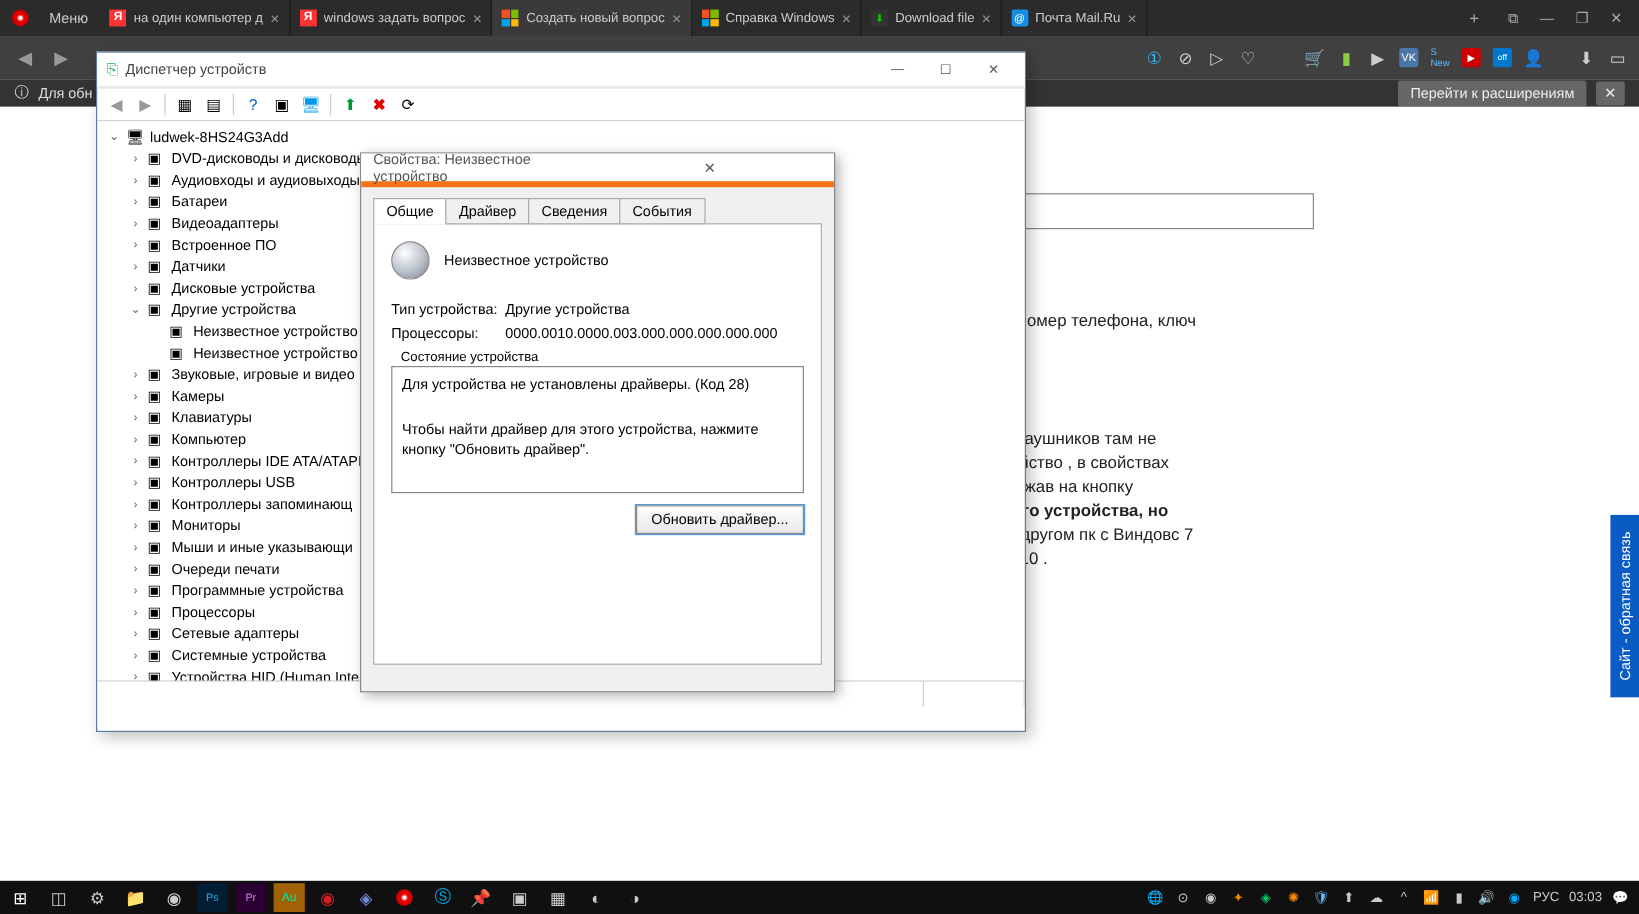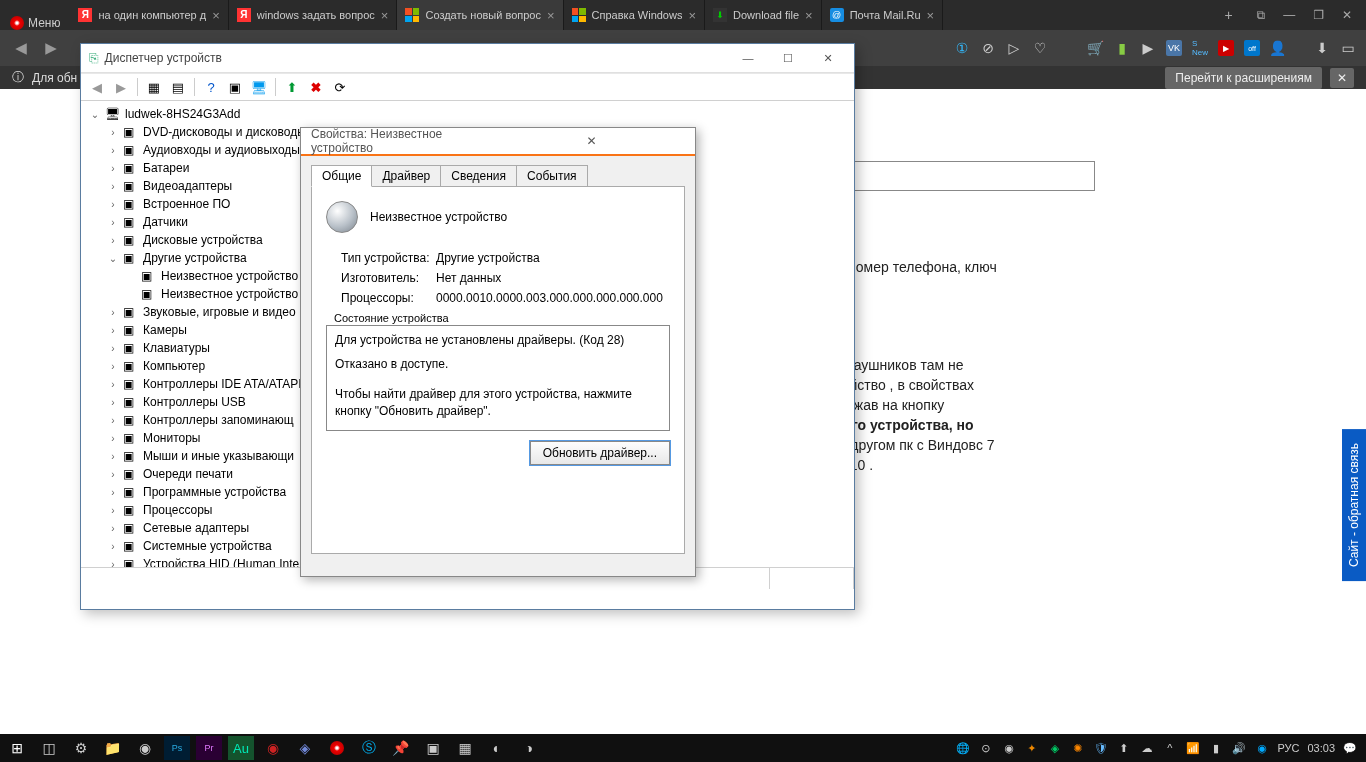--- a/index.html
+++ b/index.html
@@ -1,20 +1,20 @@
 <!DOCTYPE html>
 <html><head>
 <meta charset="utf-8">
 <style>
 * { box-sizing: border-box; margin: 0; padding: 0; }
 body { font-family: "Segoe UI", Tahoma, sans-serif; font-size: 12px; background: #fff; width: 1366px; height: 762px; overflow: hidden; position: relative; }
 
 
 .browser-bar { background: #2b2b2b; height: 30px; display: flex; align-items: center; color: #ccc; }
-.menu-btn { display: flex; align-items: flex-end; padding: 0 10px; height: 100%; gap: 4px; }
+.menu-btn { display: flex; align-items: center; padding: 0 10px; height: 100%; gap: 17px; }
 .opera-o { width: 14px; height: 14px; border-radius: 50%; background: radial-gradient(circle, #fff 10%, #e00 30%, #a00); }
 .tabs { display: flex; flex: 1; height: 100%; }
 .tab { display: flex; align-items: center; padding: 0 8px; border-right: 1px solid #1a1a1a; min-width: 0; max-width: 180px; gap: 6px; height: 100%; position:relative; }
 .tab.active { background: #3a3a3a; }
 .tab-label { white-space: nowrap; overflow: hidden; text-overflow: ellipsis; font-size: 11px; flex:1; }
 .tab-close { color: #999; font-size: 13px; cursor: pointer; }
 .tab-favicon { width: 14px; height: 14px; flex-shrink: 0; }
 .newtab { padding: 0 10px; color: #aaa; font-size: 14px; }
 .browser-ctrls { display: flex; gap: 18px; padding: 0 14px; color: #aaa; }
 
@@ -47,32 +47,32 @@
 .tb-sep { width: 1px; height: 18px; background: #ccc; margin: 0 2px; }
 .devmgr-tree { padding: 4px 4px; height: calc(100% - 29px - 20px - 28px - 22px); overflow: hidden; font-size: 12px; }
 .tree-row { display: flex; align-items: center; height: 18px; gap: 4px; white-space: nowrap; padding-left: 4px;}
 .tree-row .exp { width: 12px; text-align: center; color: #666; font-size: 10px;}
 .dev-ico { width: 16px; height: 14px; display:inline-block; }
 .devmgr-status { height:22px; border-top:1px solid #d0d0d0; display:flex;}
 .devmgr-status div { border-right:1px solid #d0d0d0; flex:1;}
 
 
 .propdlg { position: absolute; top: 127px; left: 300px; width: 396px; height: 450px; background: #f0f0f0; border: 1px solid #888; box-shadow: 3px 3px 10px rgba(0,0,0,.3); }
-.propdlg-title { height: 28px; background: #fff; display: flex; align-items: center; padding: 0 10px; font-size: 12px; border-bottom:2px solid #f97316;}
+.propdlg-title { height: 28px; background: #fff; display: flex; align-items: center; padding: 0 10px; font-size: 12px; border-bottom:5px solid #f97316;}
 .propdlg-title span { flex: 1; color:#555;}
 .propdlg-close { width: 32px; text-align: center; color: #555; }
 .propdlg-body { padding: 8px 10px 10px; }
 .proptabs { display: flex; font-size: 12px; position:relative; top:1px;}
 .proptab { padding: 3px 10px; border: 1px solid #aaa; background: #f0f0f0; margin-right: -1px; border-bottom:1px solid #aaa;}
 .proptab.active { background: #fff; border-bottom: 1px solid #fff; z-index:1;}
 .proppanel { border: 1px solid #aaa; background: #fff; height: 368px; padding: 14px 14px; font-size: 12px; }
 .dev-header { display: flex; gap: 12px; align-items: center; margin-bottom: 18px; }
 .dev-bigico { width: 32px; height: 32px; background: radial-gradient(circle at 35% 30%, #fff, #b8c0c8 55%, #7a838c); border-radius:50%; border:1px solid #888;}
 .proprow { display: flex; margin-bottom: 6px; }
-.proprow-l { width: 95px; margin-left: 15px; }
+.proprow-l { width: 95px; }
 .status-group { margin-top: 14px; position:relative; padding-top:6px;}
 .status-label { position:absolute; top:-7px; left:4px; background:#fff; padding:0 4px; font-size:11px;}
 .status-box { border: 1px solid #888; padding: 6px 8px; height: 106px; font-size: 12px; line-height: 1.35; background:#fff;}
 .update-btn { float: right; margin-top: 10px; padding: 4px 12px; border: 1px solid #888; background: linear-gradient(#fdfdfd,#e8e8e8); font-size:12px; box-shadow:0 0 0 1px #5599e2;}
 .propdlg-btns { display: flex; justify-content: flex-end; gap: 8px; padding: 8px 10px; }
 .dlg-btn { padding: 3px 20px; border: 1px solid #999; background: linear-gradient(#fdfdfd,#e8e8e8); font-size: 12px; }
 .dlg-btn.disabled { color: #999; }
 
 
 .bg-text { position:absolute; font-size:14px; color:#222; }
@@ -372,53 +372,48 @@
       <div class="dev-header">
         <div class="dev-bigico"></div>
         <span>Неизвестное устройство</span>
       </div>
       <div id="proprows">
           <div class="proprow">
             <span class="proprow-l">Тип устройства:</span>
             <span>Другие устройства</span>
           </div>
           <div class="proprow">
-            <span class="proprow-l">Изготовитель:</span>
-            <span>Нет данных</span>
-          </div>
-          <div class="proprow">
             <span class="proprow-l">Процессоры:</span>
             <span>0000.0010.0000.003.000.000.000.000.000</span>
           </div>
         </div>
       <div class="status-group">
         <span class="status-label">Состояние устройства</span>
         <div class="status-box">
           <div>Для устройства не установлены драйверы. (Код 28)</div>
           <div style="height:8px"></div>
-          <div>Отказано в доступе.</div>
           <div style="height:14px"></div>
           <div>Чтобы найти драйвер для этого устройства, нажмите кнопку "Обновить драйвер".</div>
         </div>
         <button class="update-btn">Обновить драйвер...</button>
         <div style="clear:both"></div>
       </div>
     </div>
   </div>
 </div>
 
 <div class="taskbar">
   <span class="tb-app" style="color:#fff">⊞</span>
   <span class="tb-app">◫</span>
   <span class="tb-app">⚙</span>
   <span class="tb-app" style="color:#f5c96a">📁</span>
   <span class="tb-app">◉</span>
   <span class="tb-app" style="background:#001d33;color:#29abe2;font-size:9px">Ps</span>
   <span class="tb-app" style="background:#2a0033;color:#e279ff;font-size:9px">Pr</span>
-  <span class="tb-app" style="background:#14532d;color:#00e9b7;font-size:13px">Au</span>
+  <span class="tb-app" style="background:#a16207;color:#00e9b7;font-size:10px">Au</span>
   <span class="tb-app" style="color:#c22">◉</span>
   <span class="tb-app" style="color:#7289da">◈</span>
   <span class="tb-app">
       <span class="opera-o"></span>
     </span>
   <span class="tb-app" style="color:#00aff0">Ⓢ</span>
   <span class="tb-app">📌</span>
   <span class="tb-app">▣</span>
   <span class="tb-app">▦</span>
   <span class="tb-app">◐</span>

